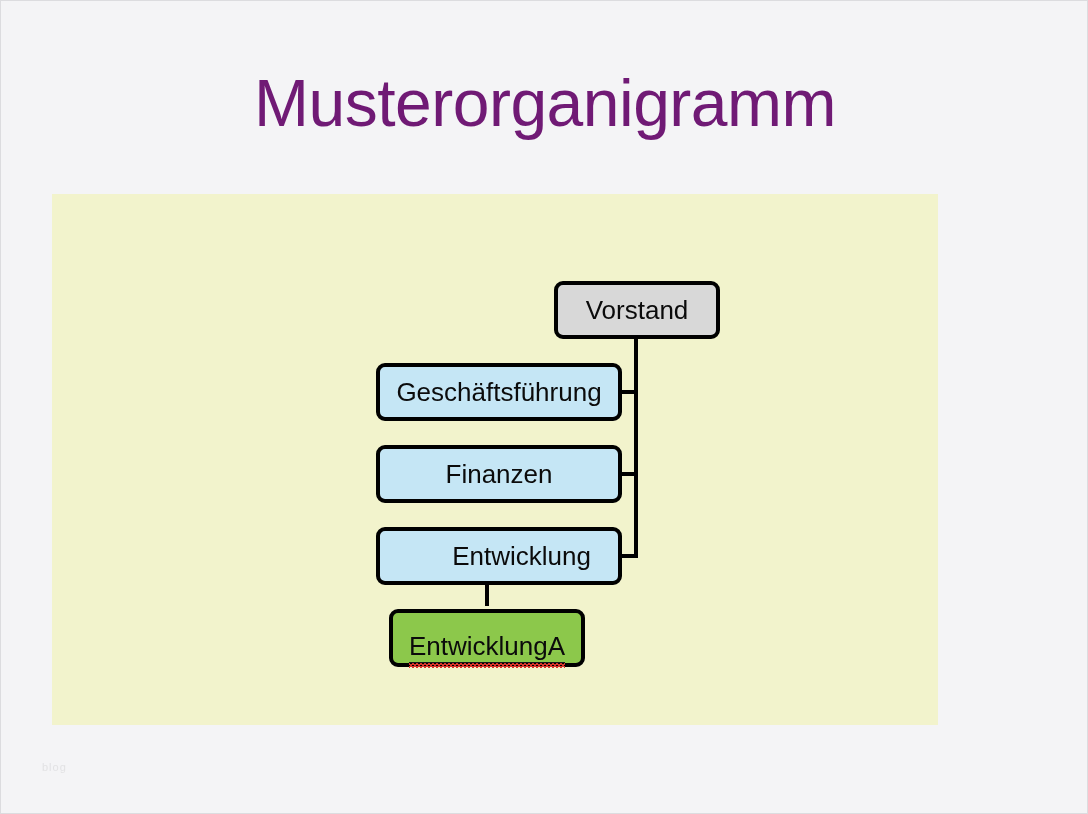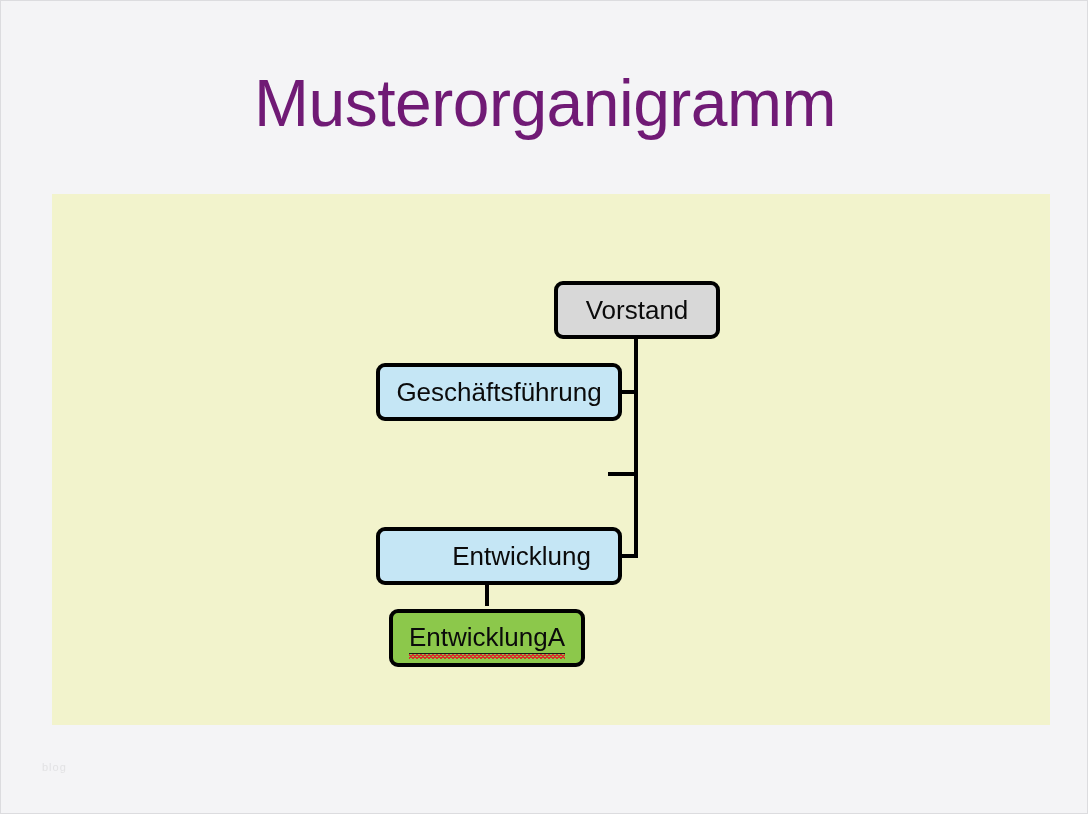--- a/index.html
+++ b/index.html
@@ -34,21 +34,21 @@
     line-height: 80px;
     color: #701a75;
     letter-spacing: -0.5px;
     white-space: nowrap;
   }
 
   #canvas {
     position: absolute;
     left: 51px;
     top: 193px;
-    width: 998px;
+    width: 886px;
     height: 531px;
     background: #f2f3cc;
   }
 
   
   .conn {
     position: absolute;
     background: #000000;
   }
 
@@ -71,20 +71,21 @@
 
   .node-root {
     background: #d8d8d8;
   }
   .node-branch {
     background: #c5e6f5;
     margin-left: 12px;
   }
   .node-leaf {
     background: #8cc84b;
+    align-items: flex-end;
   }
 
   
   .misspelled {
     position: relative;
     text-decoration: none;
     border-bottom: 1px solid #1a1a1a;
     padding-bottom: 1px;
   }
   .squiggle {
@@ -129,20 +130,23 @@
     <div class="conn" style="left:433px; top:387px; width:4px; height:25px;"></div>
 
     <div class="node node-root" style="left:502px; top:87px; width:166px; height:58px;">
       <span class="node-label">Vorstand</span>
     </div>
 
     <div class="node node-branch" style="left:312px; top:169px; width:246px; height:58px;">
       <span class="node-label">Geschäftsführung</span>
     </div>
 
+    <div class="node node-branch" style="left:312px; top:251px; width:246px; height:58px;">
+      <span class="node-label">Finanzen</span>
+    </div>
 
     <div class="node node-branch" style="left:312px; top:333px; width:246px; height:58px;padding-left:45px;">
       <span class="node-label">Entwicklung</span>
     </div>
 
     <div class="node node-leaf" style="left:337px; top:415px; width:196px; height:58px;">
       <span class="node-label misspelled">
         <span>EntwicklungA</span>
         <span class="squiggle"></span>
       </span>

